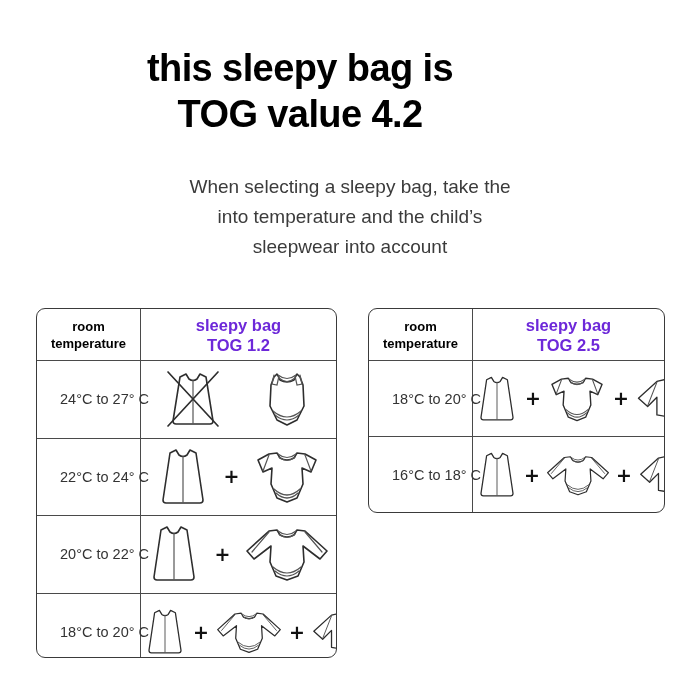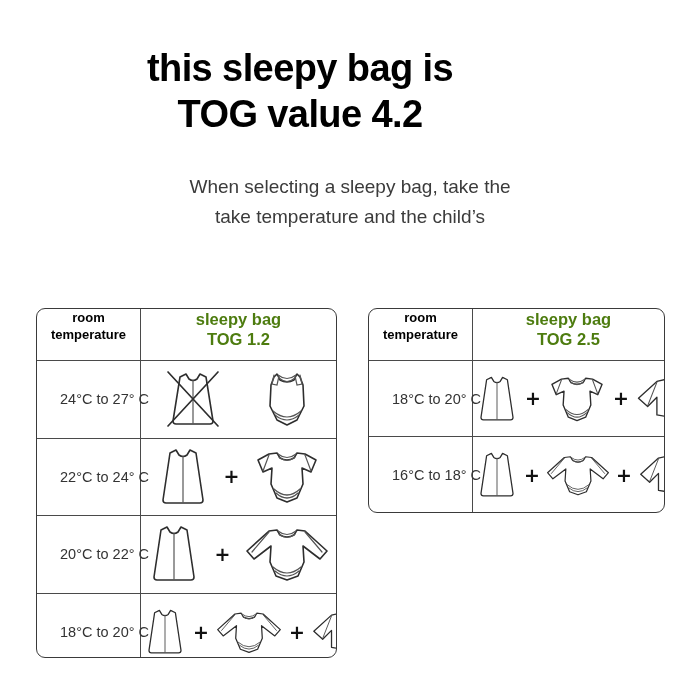--- a/index.html
+++ b/index.html
@@ -84,36 +84,36 @@
     align-items: center;
     justify-content: center;
     gap: 4px;
   }
 
   
   .hrow { height: 52px; }
   .hrow .cell-temp,
   .hrow .cell-items {
     flex-direction: column;
-    justify-content: flex-start;
+    justify-content: center;
     gap: 0;
   }
   .hdr-text {
     font-size: 13px;
     font-weight: 700;
     line-height: 17px;
     text-align: center;
     color: #000;
   }
   .hdr-big {
     font-size: 16.5px;
     font-weight: 700;
     line-height: 20px;
     text-align: center;
-    color: #4d7c0f;
+    color: #6d28d9;
   }
 
   .temp-text {
     font-size: 14.5px;
     font-weight: 400;
     color: #333;
     white-space: nowrap;
     margin-left: 32px;
   }
 
@@ -160,21 +160,22 @@
 </head>
 <body>
 
 <div class="heading">
   <div class="heading-line">this sleepy bag is</div>
   <div class="heading-line">TOG value 4.2</div>
 </div>
 
 <div class="subheading">
   <div class="subheading-line">When selecting a sleepy bag, take the</div>
-  <div class="subheading-line">take temperature and the child’s</div>
+  <div class="subheading-line">into temperature and the child’s</div>
+  <div class="subheading-line">sleepwear into account</div>
 </div>
 
 <div class="tog-table" id="table-left">
 
   <div class="trow hrow">
     <div class="cell-temp">
       <div class="hdr-text">room</div>
       <div class="hdr-text">temperature</div>
     </div>
     <div class="cell-items">

